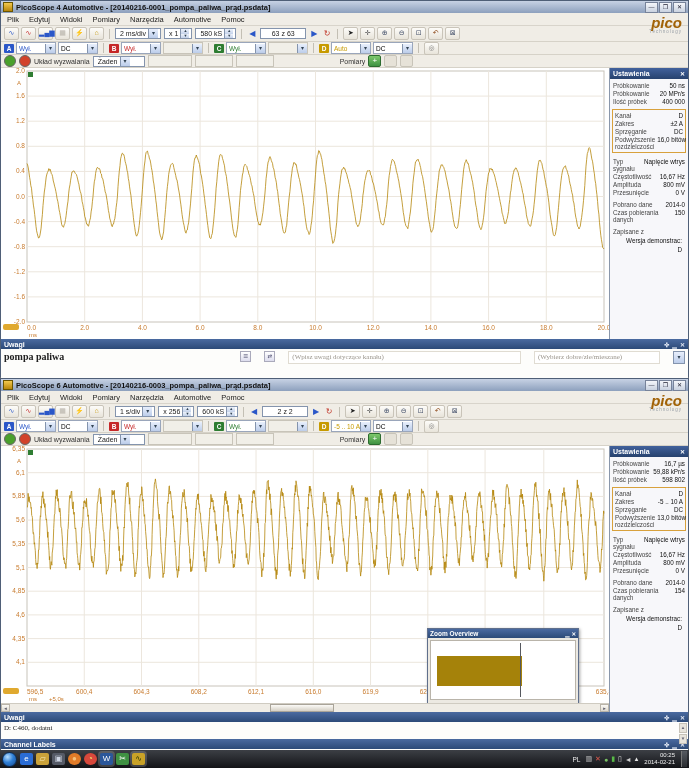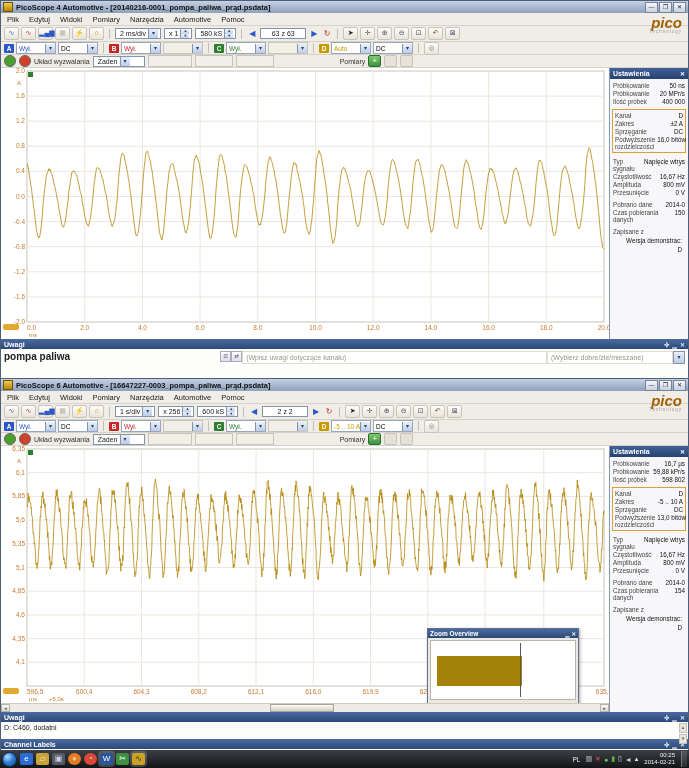--- a/index.html
+++ b/index.html
@@ -52,21 +52,21 @@
   .set-hdr .x{margin-left:auto;font-size:6px;}
   .sgroup{padding:2px 3px 1px 3px;}
   .sgroup.boxed{border:1px solid #d8a13c;margin:2px 2px;padding:1px 2px;}
   .srow{display:flex;justify-content:space-between;margin:1px 0;gap:2px;}
   .srow .sl{color:#444;}
   .srow .sv{color:#111;text-align:right;white-space:nowrap;}
   .sv-right{text-align:right;padding:1px 3px;color:#111;}
 
   .panel-hdr{height:10px;background:linear-gradient(#4a6aa0,#2c4a78);color:#fff;font-size:7px;font-weight:bold;display:flex;align-items:center;padding:0 3px;}
   .panel-hdr .hicons{margin-left:auto;display:flex;gap:3px;font-size:6px;color:#dfe6f2;}
-  .notes-body{background:#fdfdfb;display:flex;align-items:flex-start;padding:2px 3px;gap:0;position:relative;}
+  .notes-body{background:#fdfdfb;display:flex;align-items:flex-start;padding:2px 3px;gap:13px;position:relative;font-family:Liberation Serif, serif;}
   #win0 .notes-body{height:31px;}
   .notes-main-text{font-size:10px;color:#222;font-weight:bold;white-space:nowrap;}
   .mini-btn{width:9px;height:9px;border:1px solid #aab;background:linear-gradient(#fff,#dde);font-size:5.5px;line-height:8px;text-align:center;color:#446;flex:none;}
   .ph-field{flex:1;font-size:7px;color:#9a958c;border:1px solid #e0dcd2;background:#fff;height:11px;line-height:11px;padding:0 3px;white-space:nowrap;overflow:hidden;}
   .ph-right{font-size:7px;color:#9a958c;border:1px solid #e0dcd2;background:#fff;height:11px;line-height:11px;padding:0 3px;white-space:nowrap;width:118px;flex:none;}
   .dd-arrow{width:10px;height:11px;background:linear-gradient(#e8effc,#bccdea);border:1px solid #8494ad;color:#345;font-size:6px;line-height:11px;text-align:center;flex:none;}
   .vscr{position:absolute;right:1px;top:1px;width:8px;display:flex;flex-direction:column;gap:1px;}
   .vscr span{height:8px;background:#e7e4dc;border:1px solid #c6c2b8;font-size:4.5px;line-height:7px;text-align:center;color:#667;}
 
   .hscroll{position:absolute;left:0;right:0;bottom:0;height:8px;background:#efece5;border-top:1px solid #cfcbc1;display:flex;}
@@ -380,21 +380,21 @@
   </div>
   <div class="picologo">
     <div class="p1">pico</div>
     <div class="p2">Technology</div>
   </div>
 </div>
 
 <div class="window" id="win1">
   <div class="titlebar">
     <span class="app-ico"></span>
-    <span class="ttl">PicoScope 6 Automotive - [16647227-0003_pompa_paliwa_prąd.psdata]</span>
+    <span class="ttl">PicoScope 6 Automotive - [20140216-0003_pompa_paliwa_prąd.psdata]</span>
     <span class="winctl">
       <span>—</span>
       <span>❐</span>
       <span>✕</span>
     </span>
   </div>
   <div class="menubar">
       <span>Plik</span>
       <span>Edytuj</span>
       <span>Widoki</span>

